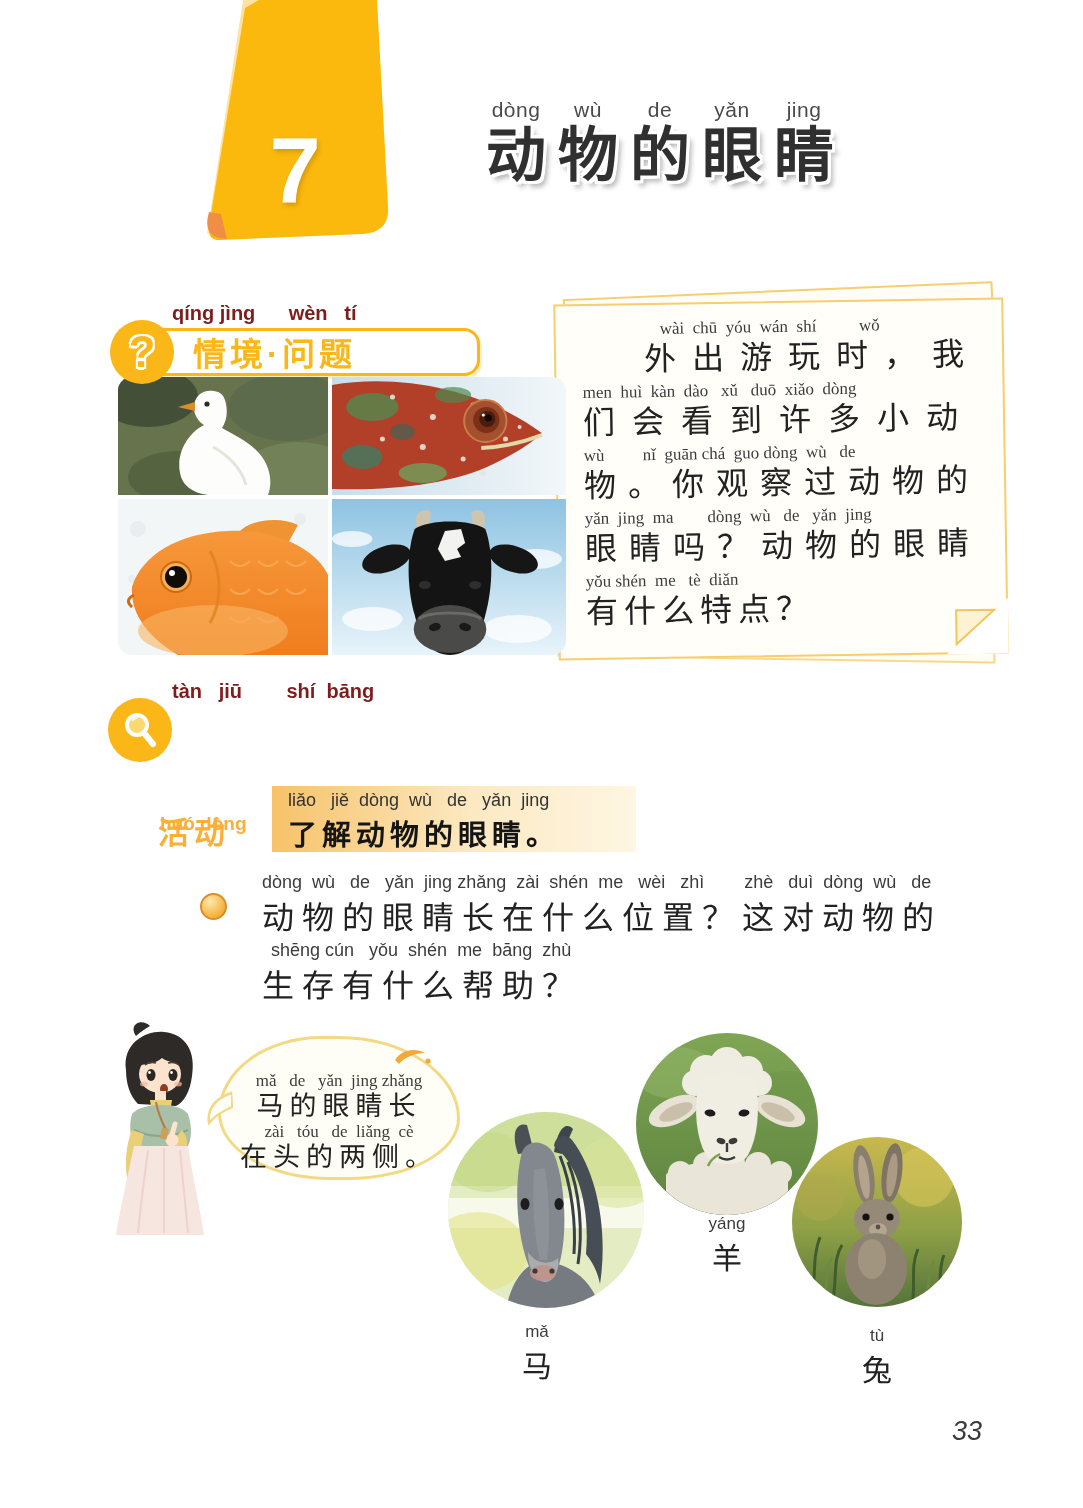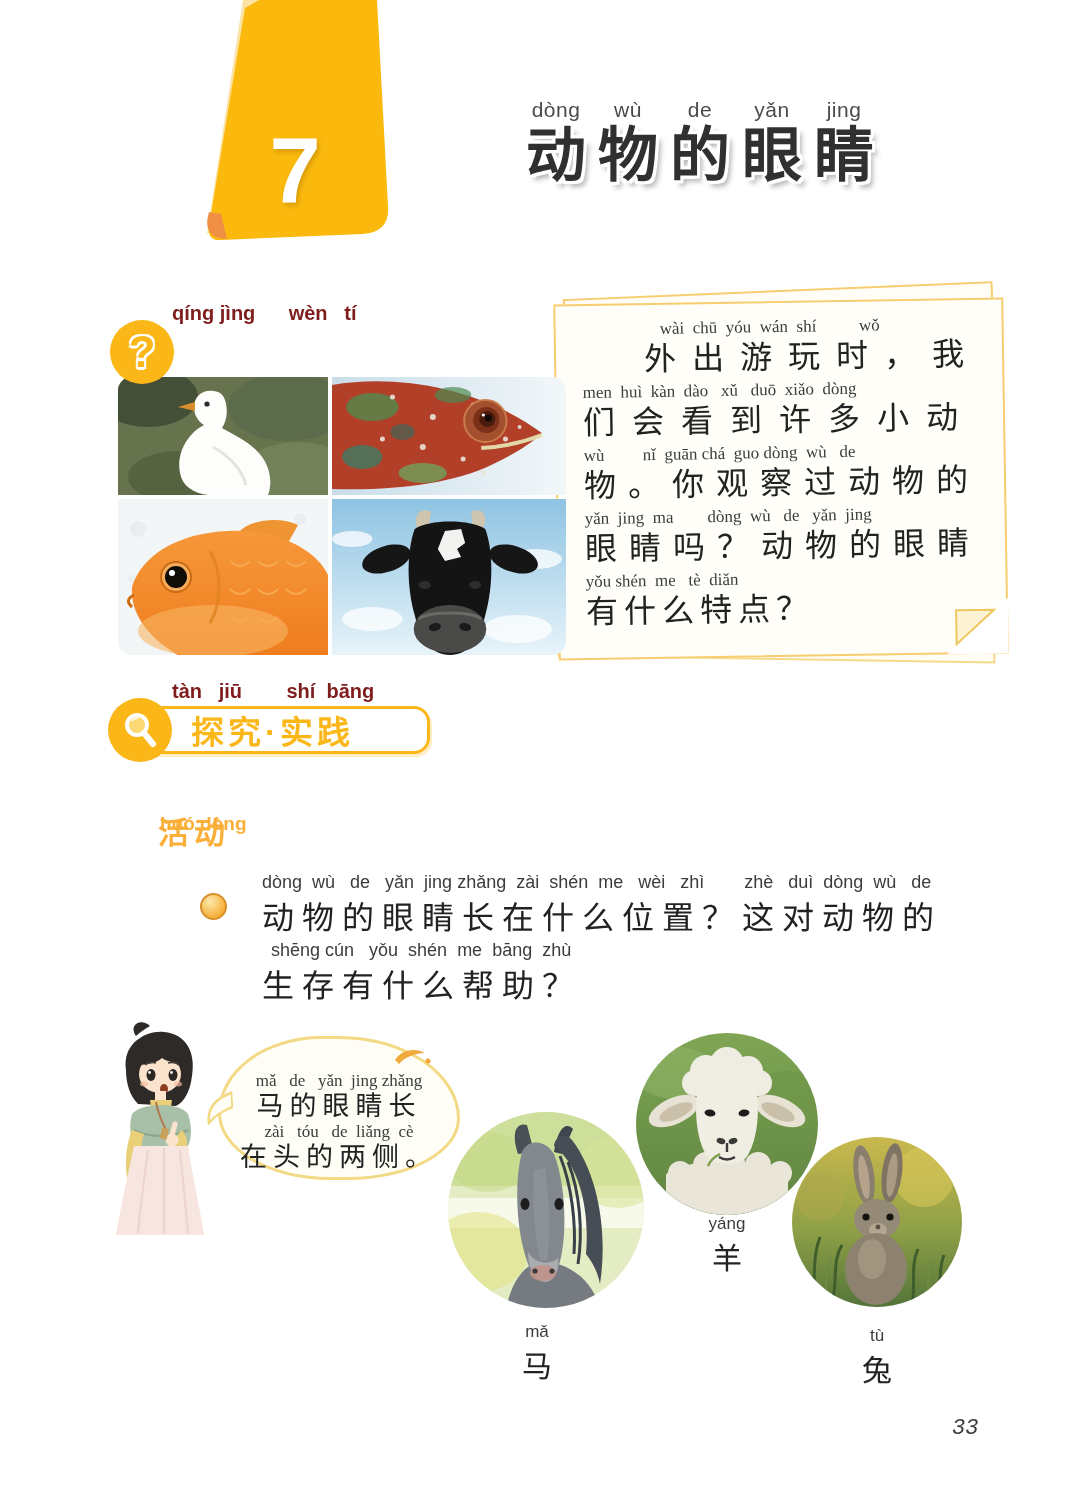--- a/index.html
+++ b/index.html
@@ -15,21 +15,21 @@
   
   .ribbon { left:183px; top:0; width:215px; height:252px; }
   .ribbon-num {
     position:absolute; left:62px; top:118px; width:100px; text-align:center;
     font-size:92px; font-weight:bold; color:#ffffff;
     font-family:"Liberation Sans", sans-serif;
     text-shadow:2px 3px 4px rgba(150,100,0,.35);
   }
 
   
-  .title-row { left:440px; top:98px; width:440px; display:flex; justify-content:flex-end; }
+  .title-row { left:440px; top:98px; width:440px; display:flex; justify-content:center; }
   .title-col { width:72px; text-align:center; }
   .title-py { font-size:21px; color:#4a4a4a; letter-spacing:.5px; }
   .title-zh {
     margin-top:4px; font-size:60px; font-weight:bold; color:#303030; line-height:1;
     text-shadow:
       -3px -3px 0 #fff, 3px -3px 0 #fff, -3px 3px 0 #fff, 3px 3px 0 #fff,
       0 -3px 0 #fff, 0 3px 0 #fff, -3px 0 0 #fff, 3px 0 0 #fff,
       5px 6px 5px rgba(90,90,90,.45);
   }
 
@@ -110,22 +110,22 @@
   .bubble-py { font-size:17px; color:#3c3c3c; white-space:pre; }
   .bubble-zh { font-size:27px; letter-spacing:6px; line-height:1.15; }
 
   
   .animal-circle { border-radius:50%; overflow:hidden; }
   .animal-circle svg { display:block; }
   .animal-label { text-align:center; }
   .animal-py { font-size:17px; color:#3c3c3c; }
   .animal-zh { font-size:30px; }
 
-  .page-num { left:952px; top:1416px; font-size:22px; font-style:italic; color:#3b3b3b;
-    font-family:Liberation Mono, monospace; }
+  .page-num { left:952px; top:1416px; font-size:27px; font-style:italic; color:#3b3b3b;
+    font-family:Liberation Sans, sans-serif; }
 </style>
 </head>
 <body>
 
 <div class="page">
 
   <div class="abs ribbon">
     <svg width="215" height="252" viewBox="0 0 215 252">
       <polygon points="60,0 76,0 38,226 24,234" fill="#FCE3A3"></polygon>
       <path d="M76,0 L194,0 L205,206 Q207,232 180,234 L38,240 Q24,241 26,226 L62,8 Z" fill="#FBB90D"></path>
@@ -151,20 +151,23 @@
         <div class="title-py">yǎn</div>
         <div class="title-zh">眼</div>
       </div>
     <div class="title-col">
         <div class="title-py">jing</div>
         <div class="title-zh">睛</div>
       </div>
   </div>
 
   <div class="abs hdr-pinyin pre" style="left:172px;top:302px;">qíng jìng      wèn   tí</div>
+  <div class="abs hdr-pill" style="left:142px;top:328px;width:338px;z-index:2;">
+    <span class="hdr-label">情境·问题</span>
+  </div>
   <div class="abs hdr-circle" style="left:110px;top:320px;">
     <span class="qmark">?</span>
   </div>
 
   <div class="abs photo-grid">
 
     <svg viewBox="0 0 210 118" preserveAspectRatio="none">
       <rect width="210" height="118" fill="#66734d"></rect>
       <ellipse cx="30" cy="20" rx="50" ry="30" fill="#3c4632" opacity=".8"></ellipse>
       <ellipse cx="170" cy="30" rx="60" ry="34" fill="#59684a" opacity=".7"></ellipse>
@@ -291,33 +294,34 @@
       <div class="card-py">yǒu shén  me   tè  diǎn</div>
       <div class="card-zh ls-d">有什么特点？</div>
     </div>
     <svg class="fold" width="62" height="56" viewBox="0 0 62 56">
       <polygon points="62,0 62,56 0,56" fill="#ffffff"></polygon>
       <path d="M10,12 L48,12 L10,46 Z" fill="#FDF3D4" stroke="#EFC75F" stroke-width="2"></path>
     </svg>
   </div>
 
   <div class="abs hdr-pinyin pre" style="left:172px;top:680px;">tàn   jiū        shí  bāng</div>
-  <div class="abs hdr-pill" style="left:140px;top:706px;width:290px;z-index:2;">
-    <span class="hdr-label">探究·实践</span>
-  </div>
   <div class="abs hdr-circle" style="left:108px;top:698px;">
     <svg width="40" height="40" viewBox="0 0 40 40">
       <circle cx="17" cy="15" r="10" fill="#FCD872" stroke="#ffffff" stroke-width="4"></circle>
       <line x1="24" y1="23" x2="33" y2="34" stroke="#ffffff" stroke-width="6" stroke-linecap="round"></line>
       <path d="M12,11 a6,6 0 0 1 6,-3" stroke="#fff" stroke-width="2" fill="none" opacity=".8"></path>
     </svg>
   </div>
 
   <div class="abs act-label-py">huó dòng</div>
   <div class="abs act-label-zh">活动</div>
+  <div class="abs act-strip">
+    <div class="act-strip-py">liǎo   jiě  dòng  wù   de   yǎn  jing</div>
+    <div class="act-strip-zh">了解动物的眼睛。</div>
+  </div>
 
   <div class="abs q-bullet"></div>
   <div class="abs q-zh kai" style="left:262px;top:892px;">动物的眼睛长在什么位置？这对动物的</div>
   <div class="abs q-py kai" style="left:262px;top:872px;font-family:'Liberation Sans',sans-serif;">dòng  wù   de   yǎn  jing zhǎng  zài  shén  me   wèi   zhì        zhè   duì  dòng  wù   de</div>
   <div class="abs q-py" style="left:262px;top:940px;margin-left:9px;">shēng cún   yǒu  shén  me  bāng  zhù</div>
   <div class="abs q-zh kai" style="left:262px;top:960px;">生存有什么帮助？</div>
 
   <div class="abs" style="left:98px;top:1018px;">
     <svg width="122" height="218" viewBox="0 0 122 218">
       <path d="M38,18 C30,6 44,0 52,8 C47,11 42,14 38,18 Z" fill="#2e2a28"></path>

